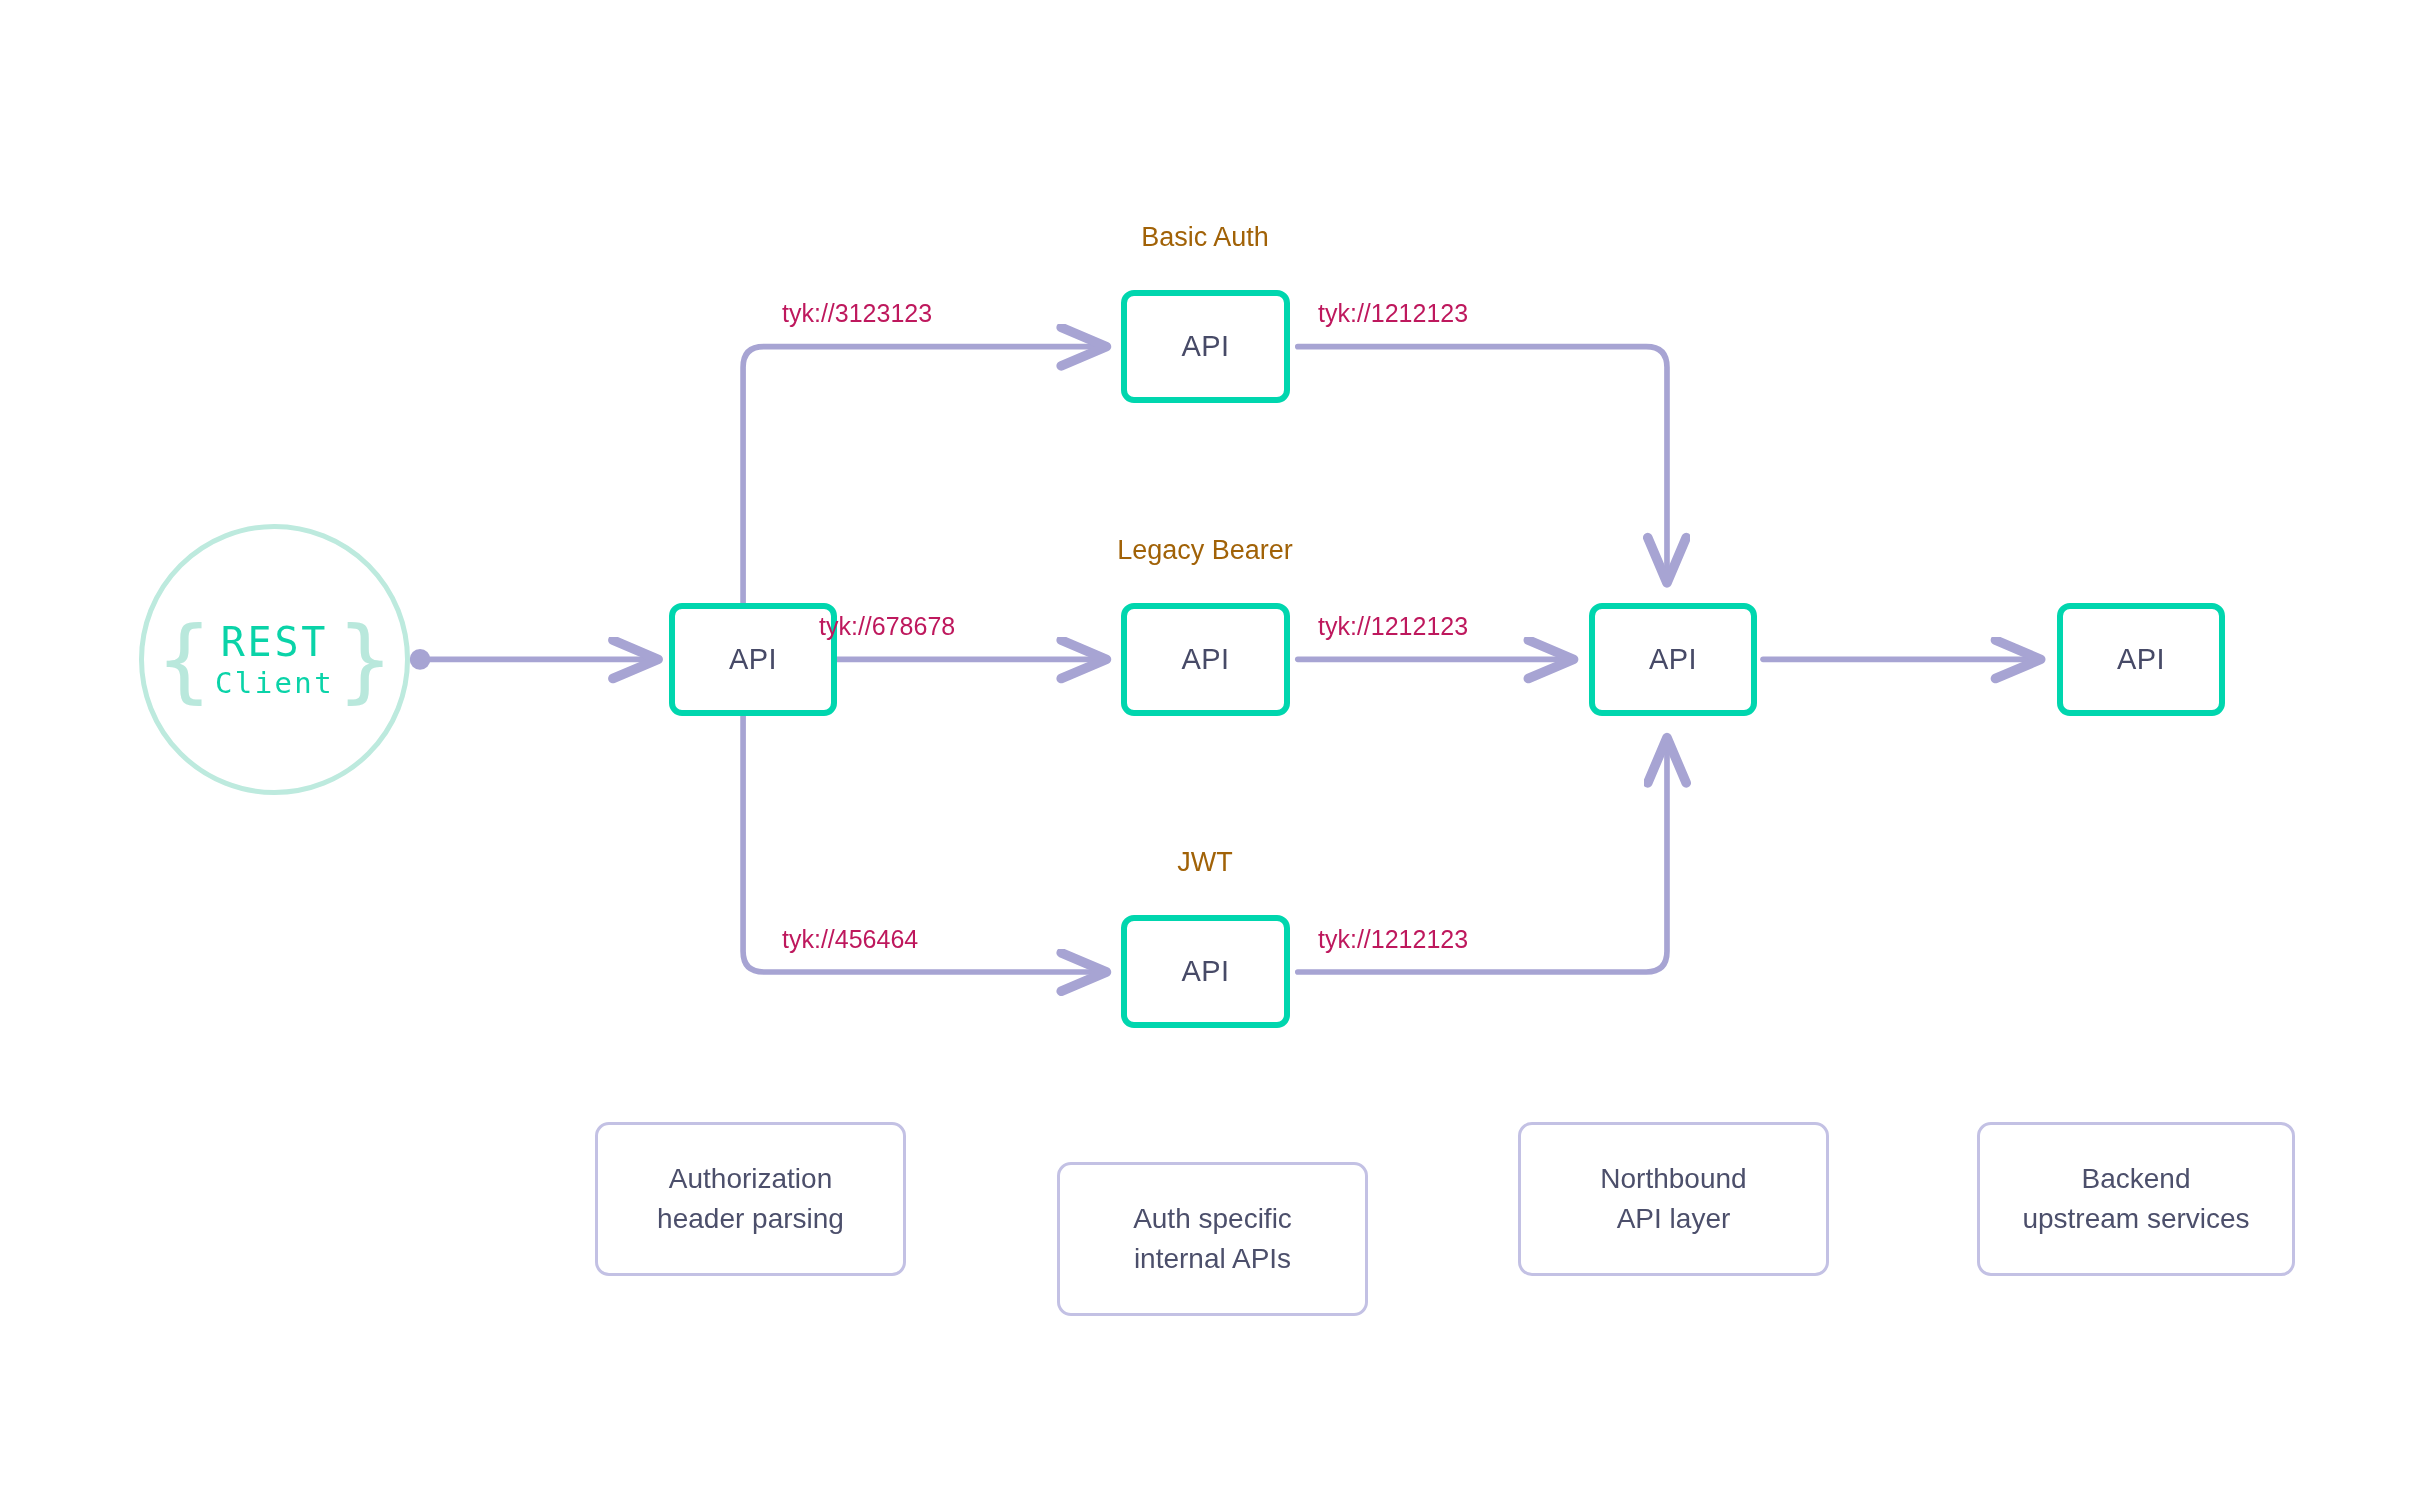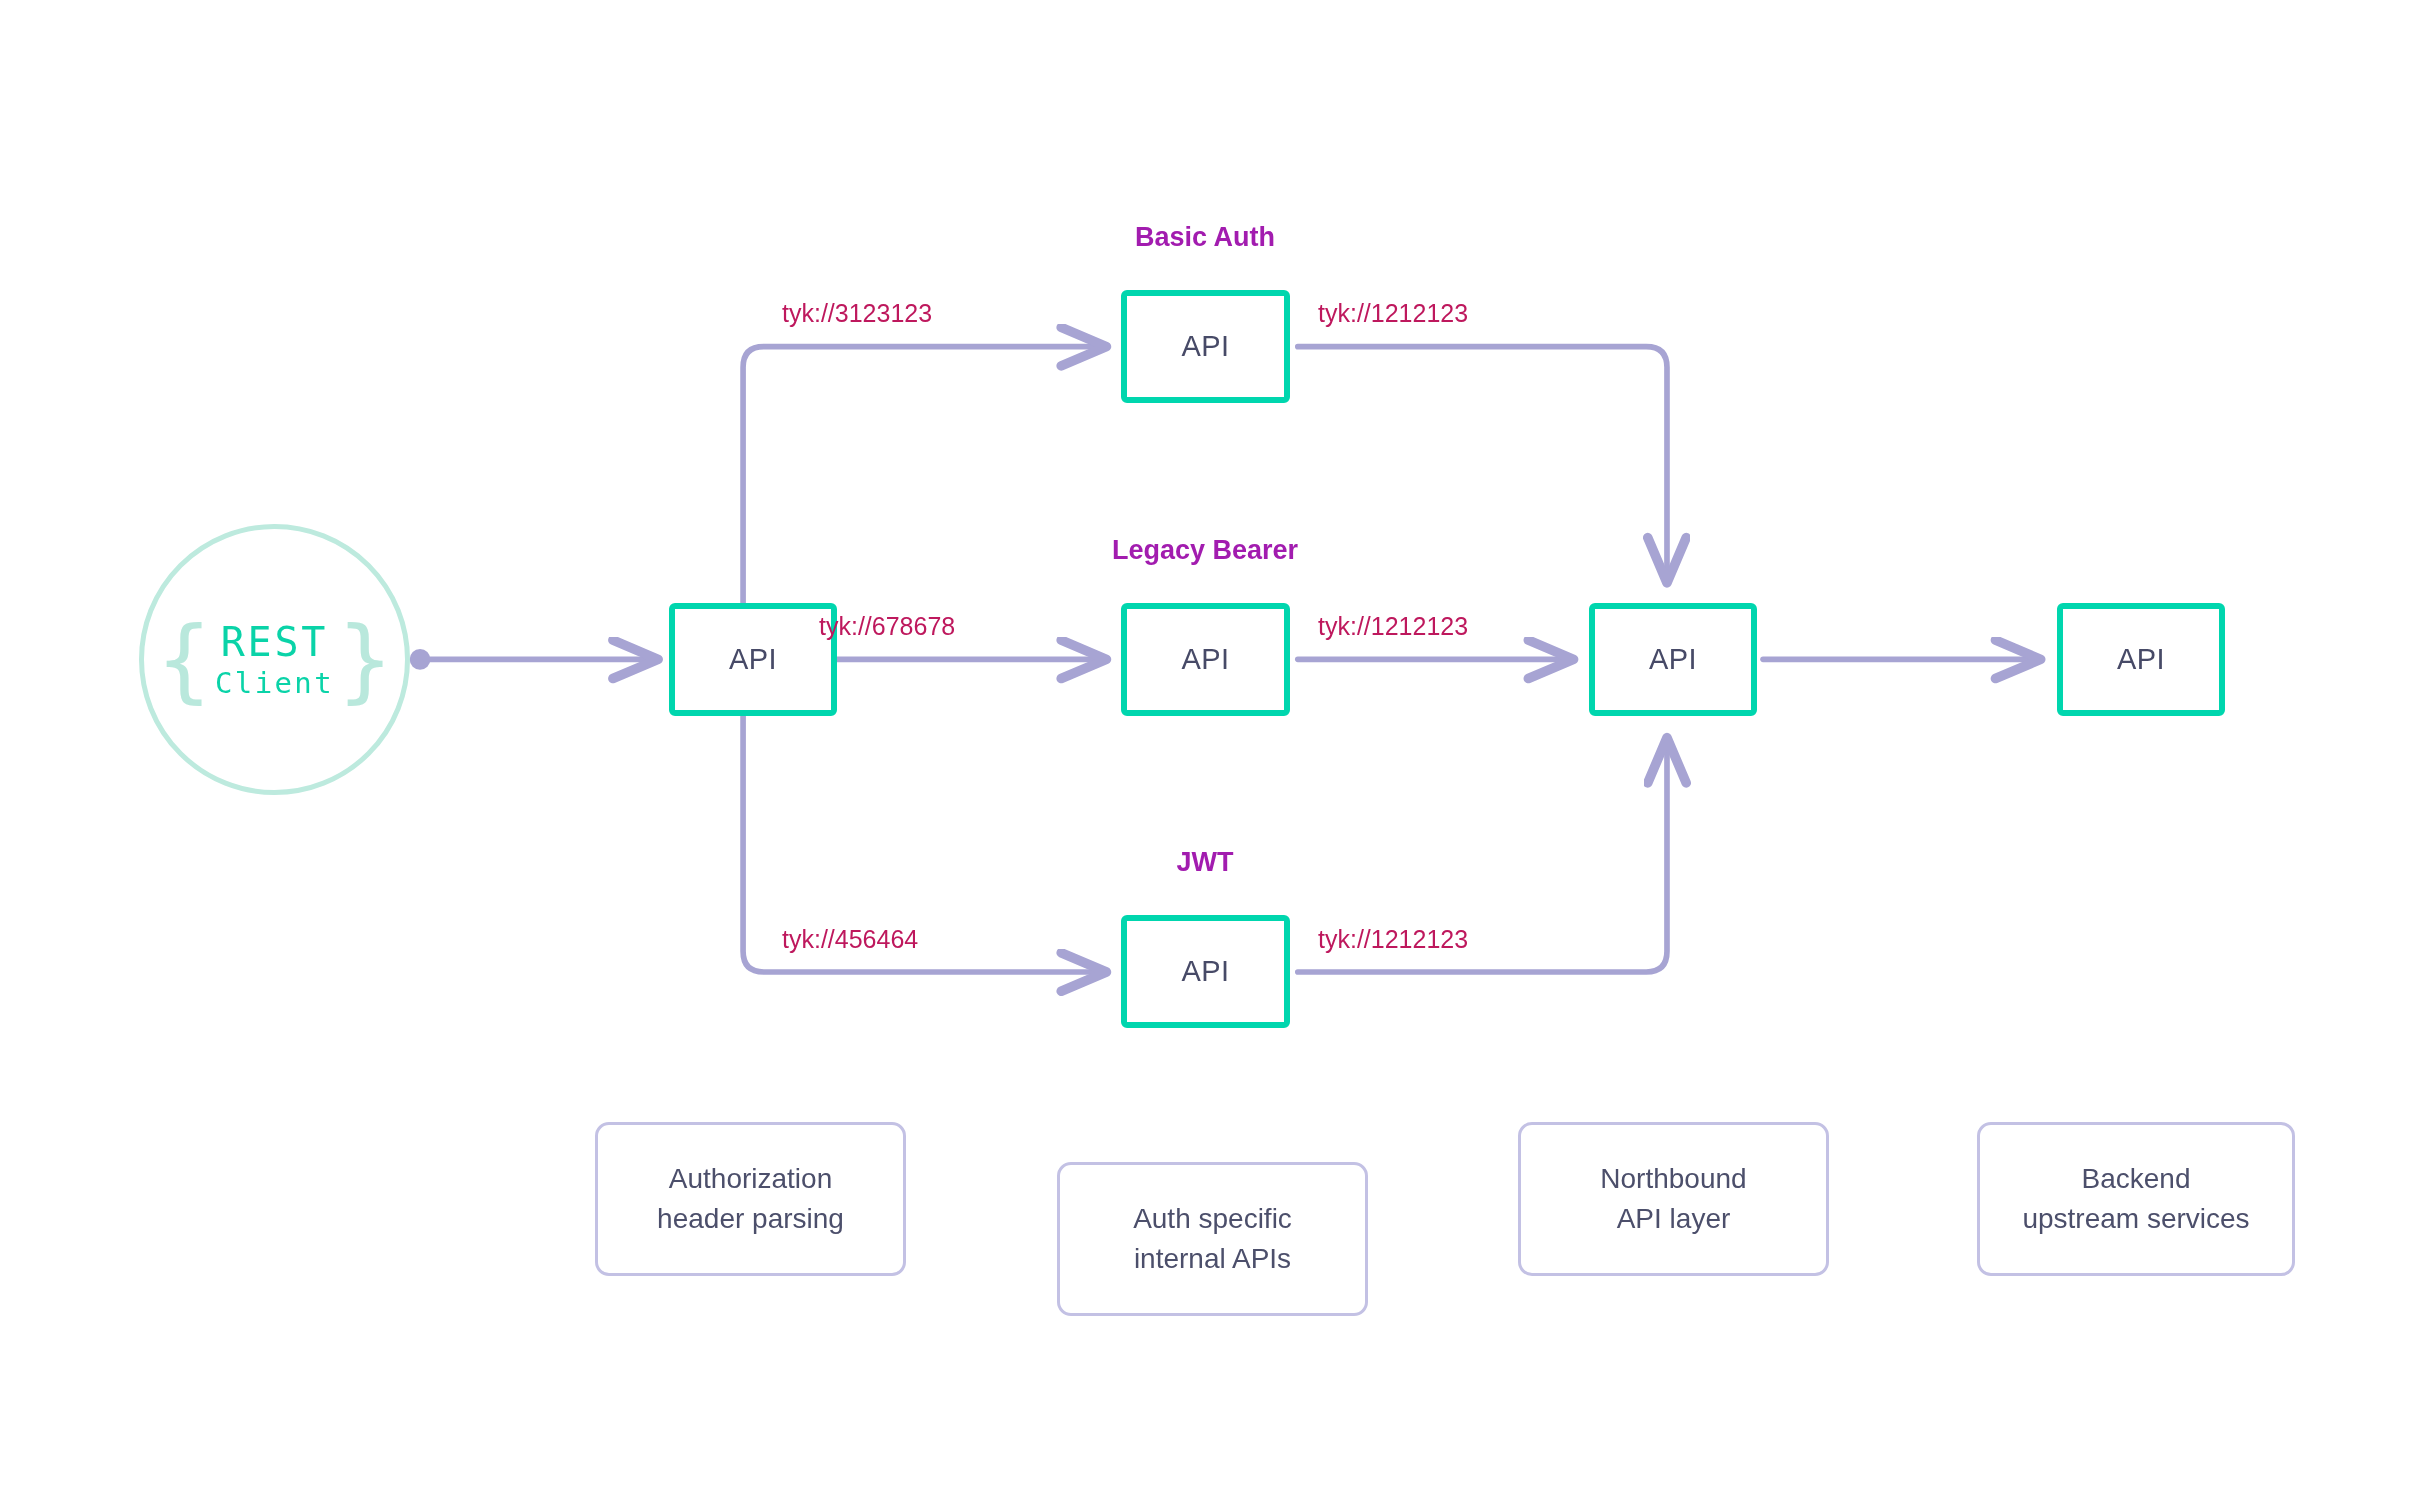--- a/index.html
+++ b/index.html
@@ -69,36 +69,36 @@
     letter-spacing: 2.4px;
     color: #0ad3a8;
     text-align: right;
   }
 
   
   .api-node {
     position: absolute;
     box-sizing: border-box;
     border: 6.6px solid #00d6ae;
-    border-radius: 6px;
+    border-radius: 13px;
     background: #ffffff;
     display: flex;
     align-items: center;
     justify-content: center;
     color: #474a67;
     font-size: 29px;
     letter-spacing: 0.5px;
   }
 
   
   .group-title {
     position: absolute;
     font-size: 27px;
-    font-weight: bold;
-    color: #a21caf;
+    font-weight: normal;
+    color: #a16207;
     white-space: nowrap;
     text-align: center;
   }
 
   
   .edge-label {
     position: absolute;
     font-size: 25px;
     color: #be185d;
     white-space: nowrap;

